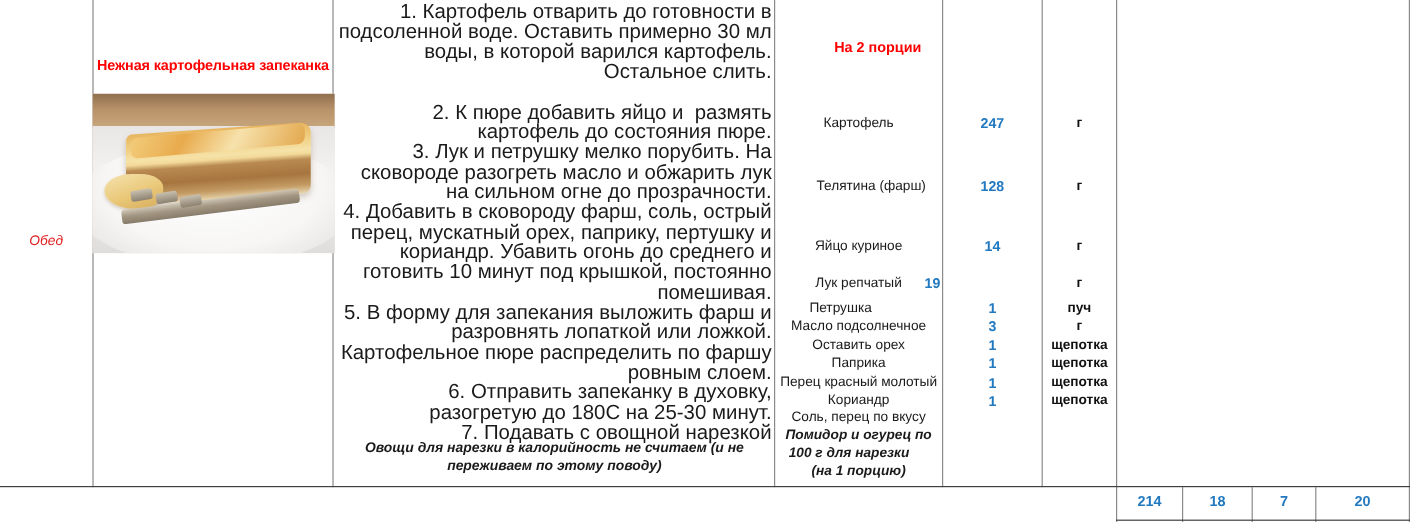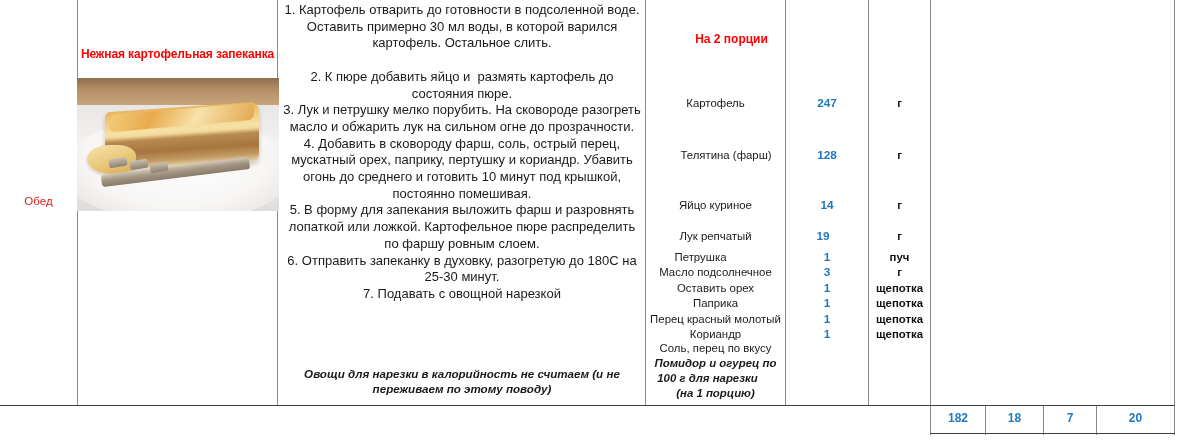--- a/index.html
+++ b/index.html
@@ -53,23 +53,23 @@
     margin-top: 46px;
   }
   .portions {
     color: #ff0000;
     font-weight: bold;
     font-size: 12px;
     text-align: center;
     padding-left: 32px;
   }
   .steps {
-    font-size: 13px;
+    font-size: 17px;
     line-height: 16.7px;
-    text-align: center;
+    text-align: right;
     color: #1a1a1a;
   }
   .note-center {
     font-size: 12px;
     text-align: center;
     color: #1a1a1a;
   }
   .note-italic {
     font-size: 11.6px;
     font-style: italic;
@@ -175,21 +175,21 @@
   <div class="vline" style="left:930px; top:0px; height:435px;"></div>
   <div class="vline" style="left:985px; top:406px; height:29px;"></div>
   <div class="vline" style="left:1043px;top:406px; height:29px;"></div>
   <div class="vline" style="left:1096px;top:406px; height:29px;"></div>
   <div class="vline" style="left:1174px;top:0px;  height:435px;"></div>
 
   <div class="hline" style="left:0px;   top:405px; width:930px;"></div>
   <div class="hline" style="left:930px; top:405px; width:245px;"></div>
   <div class="hline" style="left:930px; top:433px; width:245px;"></div>
 
-  <div class="cell meal-label" style="left:0px; top:194px; width:77px;">Обед</div>
+  <div class="cell meal-label" style="left:0px; top:194px; width:77px;font-style:italic;">Обед</div>
 
   <div class="cell dish-title" style="left:79px; top:1px; width:197px;">Нежная картофельная запеканка</div>
 
   <div class="photo" style="left:77px; top:78px; width:202px; height:133px;">
     <div class="ph-bgtop"></div>
     <div class="ph-bgbot"></div>
     <div class="ph-plate"></div>
     <div class="ph-cake"></div>
     <div class="ph-crust"></div>
     <div class="ph-bite"></div>
@@ -217,21 +217,21 @@
       <div class="cell ingr" style="left: 647px; top: 96px; width: 137px;">Картофель</div>
       <div class="cell amount" style="left: 787px; top: 96px; width: 80px;">247</div>
       <div class="cell unit" style="left: 870px; top: 96px; width: 59px;">г</div>
       <div class="cell ingr" style="left: 647px; top: 148px; width: 158px;">Телятина (фарш)</div>
       <div class="cell amount" style="left: 787px; top: 148px; width: 80px;">128</div>
       <div class="cell unit" style="left: 870px; top: 148px; width: 59px;">г</div>
       <div class="cell ingr" style="left: 647px; top: 198px; width: 137px;">Яйцо куриное</div>
       <div class="cell amount" style="left: 787px; top: 198px; width: 80px;">14</div>
       <div class="cell unit" style="left: 870px; top: 198px; width: 59px;">г</div>
       <div class="cell ingr" style="left: 647px; top: 229px; width: 137px;">Лук репчатый</div>
-      <div class="cell amount" style="left: 787px; top: 229px; width: 72px;">19</div>
+      <div class="cell amount" style="left: 741px; top: 229px; width: 72px;">19</div>
       <div class="cell unit" style="left: 870px; top: 229px; width: 59px;">г</div>
       <div class="cell ingr" style="left: 609px; top: 250px; width: 157px; margin-left: 13px;">Петрушка</div>
       <div class="cell amount" style="left: 787px; top: 250px; width: 80px;">1</div>
       <div class="cell unit" style="left: 870px; top: 250px; width: 59px;">пуч</div>
       <div class="cell ingr" style="left: 647px; top: 265px; width: 137px;">Масло подсолнечное</div>
       <div class="cell amount" style="left: 787px; top: 265px; width: 80px;">3</div>
       <div class="cell unit" style="left: 870px; top: 265px; width: 59px;">г</div>
       <div class="cell ingr" style="left: 647px; top: 281px; width: 137px;">Оставить орех</div>
       <div class="cell amount" style="left: 787px; top: 281px; width: 80px;">1</div>
       <div class="cell unit" style="left: 870px; top: 281px; width: 59px;">щепотка</div>
@@ -244,19 +244,19 @@
       <div class="cell ingr" style="left: 647px; top: 327px; width: 137px;">Кориандр</div>
       <div class="cell amount" style="left: 787px; top: 327px; width: 80px;">1</div>
       <div class="cell unit" style="left: 870px; top: 327px; width: 59px;">щепотка</div>
       <div class="cell ingr" style="left: 647px; top: 341px; width: 137px;">Соль, перец по вкусу</div>
       <div class="cell ingr ital" style="left: 647px; top: 356px; width: 137px;">Помидор и огурец по</div>
       <div class="cell ingr ital" style="left: 647px; top: 371px; width: 121px;">100 г для нарезки</div>
       <div class="cell ingr ital" style="left: 647px; top: 386px; width: 137px;">(на 1 порцию)</div>
     </div>
 
   <div id="totals-row">
-      <div class="cell total" style="left: 931px; top: 411px; width: 54px;">182</div>
+      <div class="cell total" style="left: 931px; top: 411px; width: 54px;">214</div>
       <div class="cell total" style="left: 986px; top: 411px; width: 57px;">18</div>
       <div class="cell total" style="left: 1044px; top: 411px; width: 52px;">7</div>
       <div class="cell total" style="left: 1097px; top: 411px; width: 77px;">20</div>
     </div>
 
 </div>
 
 </body></html>

